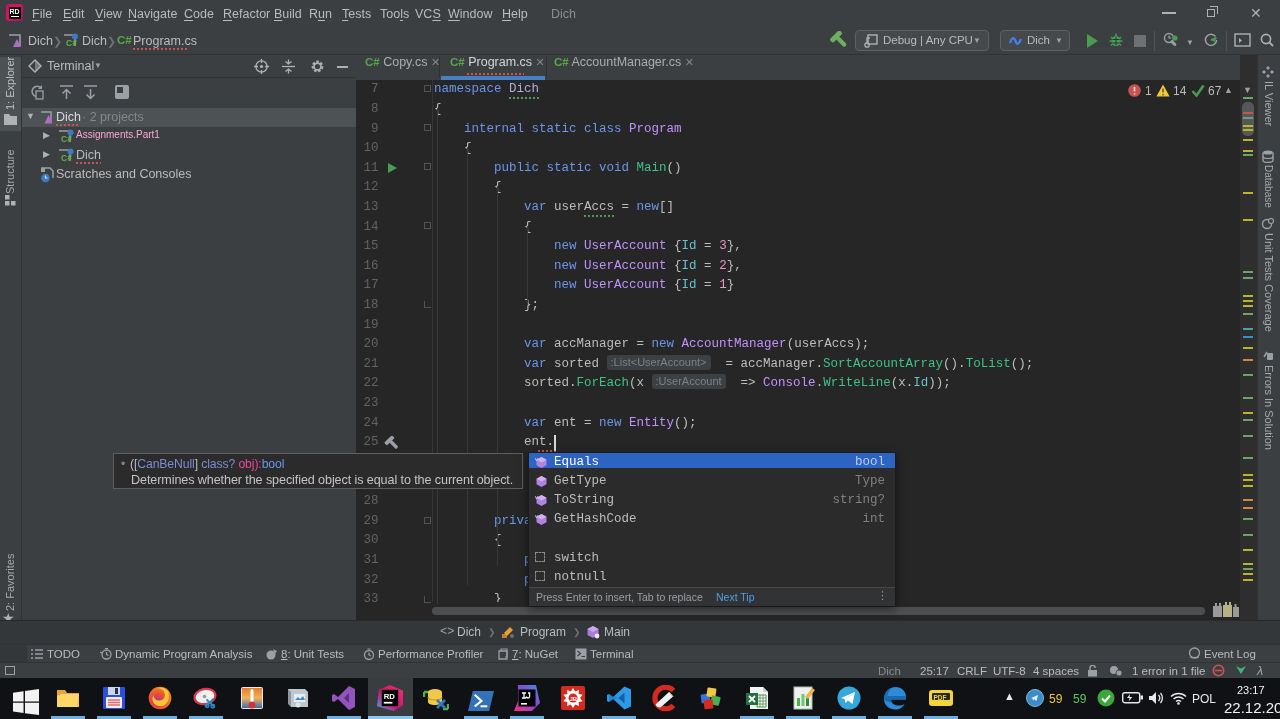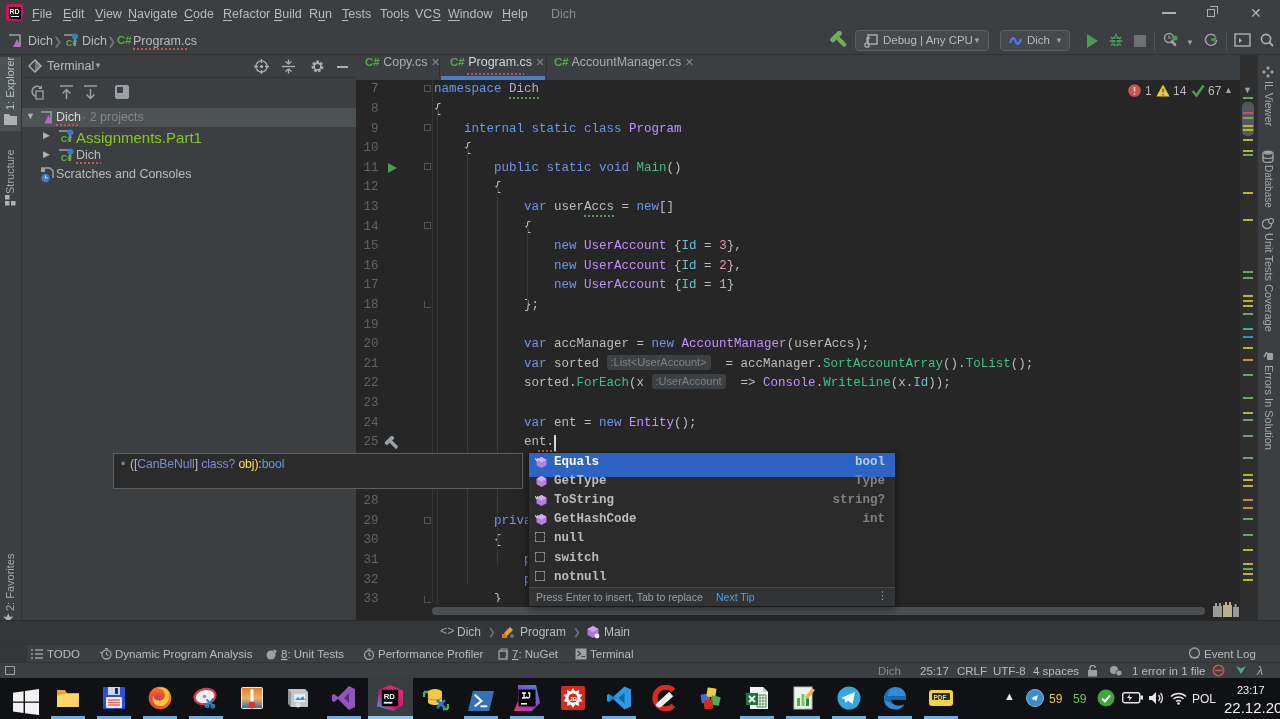--- a/index.html
+++ b/index.html
@@ -53,21 +53,21 @@
 #toolwbar .tw{position:absolute;top:3px;font-size:11.5px;color:#BBBBBB;white-space:nowrap;}
 #statusbar{position:absolute;left:0;top:662px;width:1280px;height:16px;background:#3C3F41;border-top:1px solid #323232;}
 #statusbar .st{position:absolute;top:2px;font-size:11.5px;color:#BBBBBB;white-space:nowrap;}
 
 #taskbar{position:absolute;left:0;top:678px;width:1280px;height:41px;background:#101114;}
 .tico{position:absolute;top:7px;width:26px;height:26px;}
 .tuline{position:absolute;top:38px;height:3px;background:#6FAEDD;}
 
 #tooltip{position:absolute;left:113px;top:453px;width:410px;height:36px;background:#2B2B2B;border:1px solid #5E5E5E;font-size:12px;}
 #cpopup{position:absolute;left:528px;top:452px;width:368px;height:154px;background:#2B2B2B;border:1px solid #1B1B1B;box-shadow:0 3px 8px rgba(0,0,0,.5);}
-.crow{position:absolute;left:0;width:366px;height:24px;font-family:"Liberation Mono",monospace;font-size:12.5px;color:#BDBDBD;font-weight:bold;}
+.crow{position:absolute;left:0;width:366px;height:15px;font-family:"Liberation Mono",monospace;font-size:12.5px;color:#BDBDBD;}
 .crow .nm{position:absolute;left:25px;top:2px;}
 .crow .ty{position:absolute;right:10px;top:2px;color:#808080;}
 .micon{position:absolute;left:6px;top:3px;width:13px;height:13px;}
 </style></head>
 <body>
 <div id="stage">
 
 <div id="menubar">
   <div id="rdlogo">
         <i>RD<b></b></i>
@@ -235,21 +235,21 @@
     <span style="position:absolute;left:60px;top:2px;font-size:12.5px;color:#84888B">· 2 projects</span>
     <span class="sqr" style="left:34px;top:16px;width:24px"></span>
   </div>
   <div style="position:absolute;left:0;top:72px;width:334px;height:19px">
     <span style="position:absolute;left:21px;top:3px;color:#AFB1B3;font-size:9px">▶</span>
     <svg class="abs" style="left:36px;top:2px" width="16" height="16" viewBox="0 0 16 16">
       <path d="M1 2h11v11" fill="none" stroke="#9AA0A6" stroke-width="1.5"></path>
       <text x="3" y="13" font-size="8.5" font-weight="bold" fill="#62B543" font-family="Liberation Sans">C#</text>
       <circle cx="12.5" cy="3.5" r="3" fill="#3B7BBF"></circle>
     </svg>
-    <span style="position:absolute;left:54px;top:2px;font-size:15px;color:#84cc16">Assignments.Part1</span>
+    <span style="position:absolute;left:54px;top:2px;font-size:10px;color:#f9a8d4">Assignments.Part1</span>
   </div>
   <div style="position:absolute;left:0;top:91px;width:334px;height:19px">
     <span style="position:absolute;left:21px;top:3px;color:#AFB1B3;font-size:9px">▶</span>
     <svg class="abs" style="left:36px;top:2px" width="16" height="16" viewBox="0 0 16 16">
       <path d="M1 2h11v11" fill="none" stroke="#9AA0A6" stroke-width="1.5"></path>
       <text x="3" y="13" font-size="8.5" font-weight="bold" fill="#62B543" font-family="Liberation Sans">C#</text>
       <circle cx="12.5" cy="3.5" r="3" fill="#3B7BBF"></circle>
     </svg>
     <span style="position:absolute;left:54px;top:2px;font-size:12.5px;color:#BBBBBB">Dich</span>
     <span class="sqr" style="left:54px;top:16px;width:25px"></span>
@@ -747,21 +747,22 @@
 <span class="abs" style="left:1243px;top:85px;font-size:9px;color:#9AA0A6">▼</span>
 
 <svg class="abs" style="left:1212px;top:600px" width="28" height="17" viewBox="0 0 28 17">
   <path d="M1 17V6h2V3h2v3h2V3h2v3h1v11z" fill="#9A9A9A"></path>
   <path d="M11 17V5h2V2h2v3h2V2h2v3h1v12z" fill="#B8B089"></path>
   <path d="M21 17V7h1.5V4h2v3h2.5v10z" fill="#9A9A9A"></path>
 </svg>
 
 <div id="tooltip">
   <span style="position:absolute;left:7px;top:3px;color:#808487">•</span>
-  <span style="position:absolute;left:16px;top:3px;white-space:nowrap;font-size:12.2px;letter-spacing:-0.1px"><span style="color:#BDBDBD">([</span><span style="color:#7D8BD0">CanBeNull</span><span style="color:#BDBDBD">] </span><span style="color:#7D8BD0">class?</span><span style="color:#fde047"> obj):</span><span style="color:#6C95EB">bool</span></span>
+  <span style="position:absolute;left:16px;top:3px;white-space:nowrap;font-size:12.2px;letter-spacing:-0.1px"><span style="color:#BDBDBD">([</span><span style="color:#7D8BD0">CanBeNull</span><span style="color:#BDBDBD">] </span><span style="color:#7D8BD0">class?</span><span style="color:#ec4899"> obj):</span><span style="color:#6C95EB">bool</span></span>
+  <span style="position:absolute;left:17px;top:18.5px;color:#C2C4C6;font-size:12.6px;letter-spacing:-0.1px;white-space:nowrap">Determines whether the specified object is equal to the current object.</span>
 </div>
 <div id="cpopup">
   <div class="crow" style="top:0;background:#2D64C4;color:#FFFFFF">
     <svg class="micon" viewBox="0 0 13 13">
           <path d="M6.5 1l5 2.8v5.4l-5 2.8-5-2.8V3.8z" fill="#B282E0"></path>
           <path d="M6.5 1l5 2.8-5 2.7-5-2.7z" fill="#D0B3EE"></path>
           <text x="0" y="5" font-size="5.5" fill="#E8E8E8" font-family="Liberation Sans">v</text>
         </svg>
     <span class="nm">Equals</span>
         <span class="ty" style="color:#BCCDEA">bool</span>
@@ -785,24 +786,20 @@
   </div>
   <div class="crow" style="top:57.3px">
     <svg class="micon" viewBox="0 0 13 13">
           <path d="M6.5 1l5 2.8v5.4l-5 2.8-5-2.8V3.8z" fill="#B282E0"></path>
           <path d="M6.5 1l5 2.8-5 2.7-5-2.7z" fill="#D0B3EE"></path>
           <text x="0" y="5" font-size="5.5" fill="#E8E8E8" font-family="Liberation Sans">v</text>
         </svg>
     <span class="nm">GetHashCode</span>
         <span class="ty">int</span>
   </div>
-  <div class="crow" style="top:76.4px">
-    <div class="micon" style="width:10px;height:10px;border:1px dashed #8A8D90"></div>
-    <span class="nm">null</span>
-  </div>
   <div class="crow" style="top:95.5px">
     <div class="micon" style="width:10px;height:10px;border:1px dashed #8A8D90"></div>
     <span class="nm">switch</span>
   </div>
   <div class="crow" style="top:114.6px">
     <div class="micon" style="width:10px;height:10px;border:1px dashed #8A8D90"></div>
     <span class="nm">notnull</span>
   </div>
   <div style="position:absolute;left:0;top:133.7px;width:366px;height:19.3px;background:#313335;border-top:1px solid #474747">
     <span style="position:absolute;left:7px;top:3.5px;font-size:10.5px;color:#9B9FA3">Press Enter to insert, Tab to replace</span>

